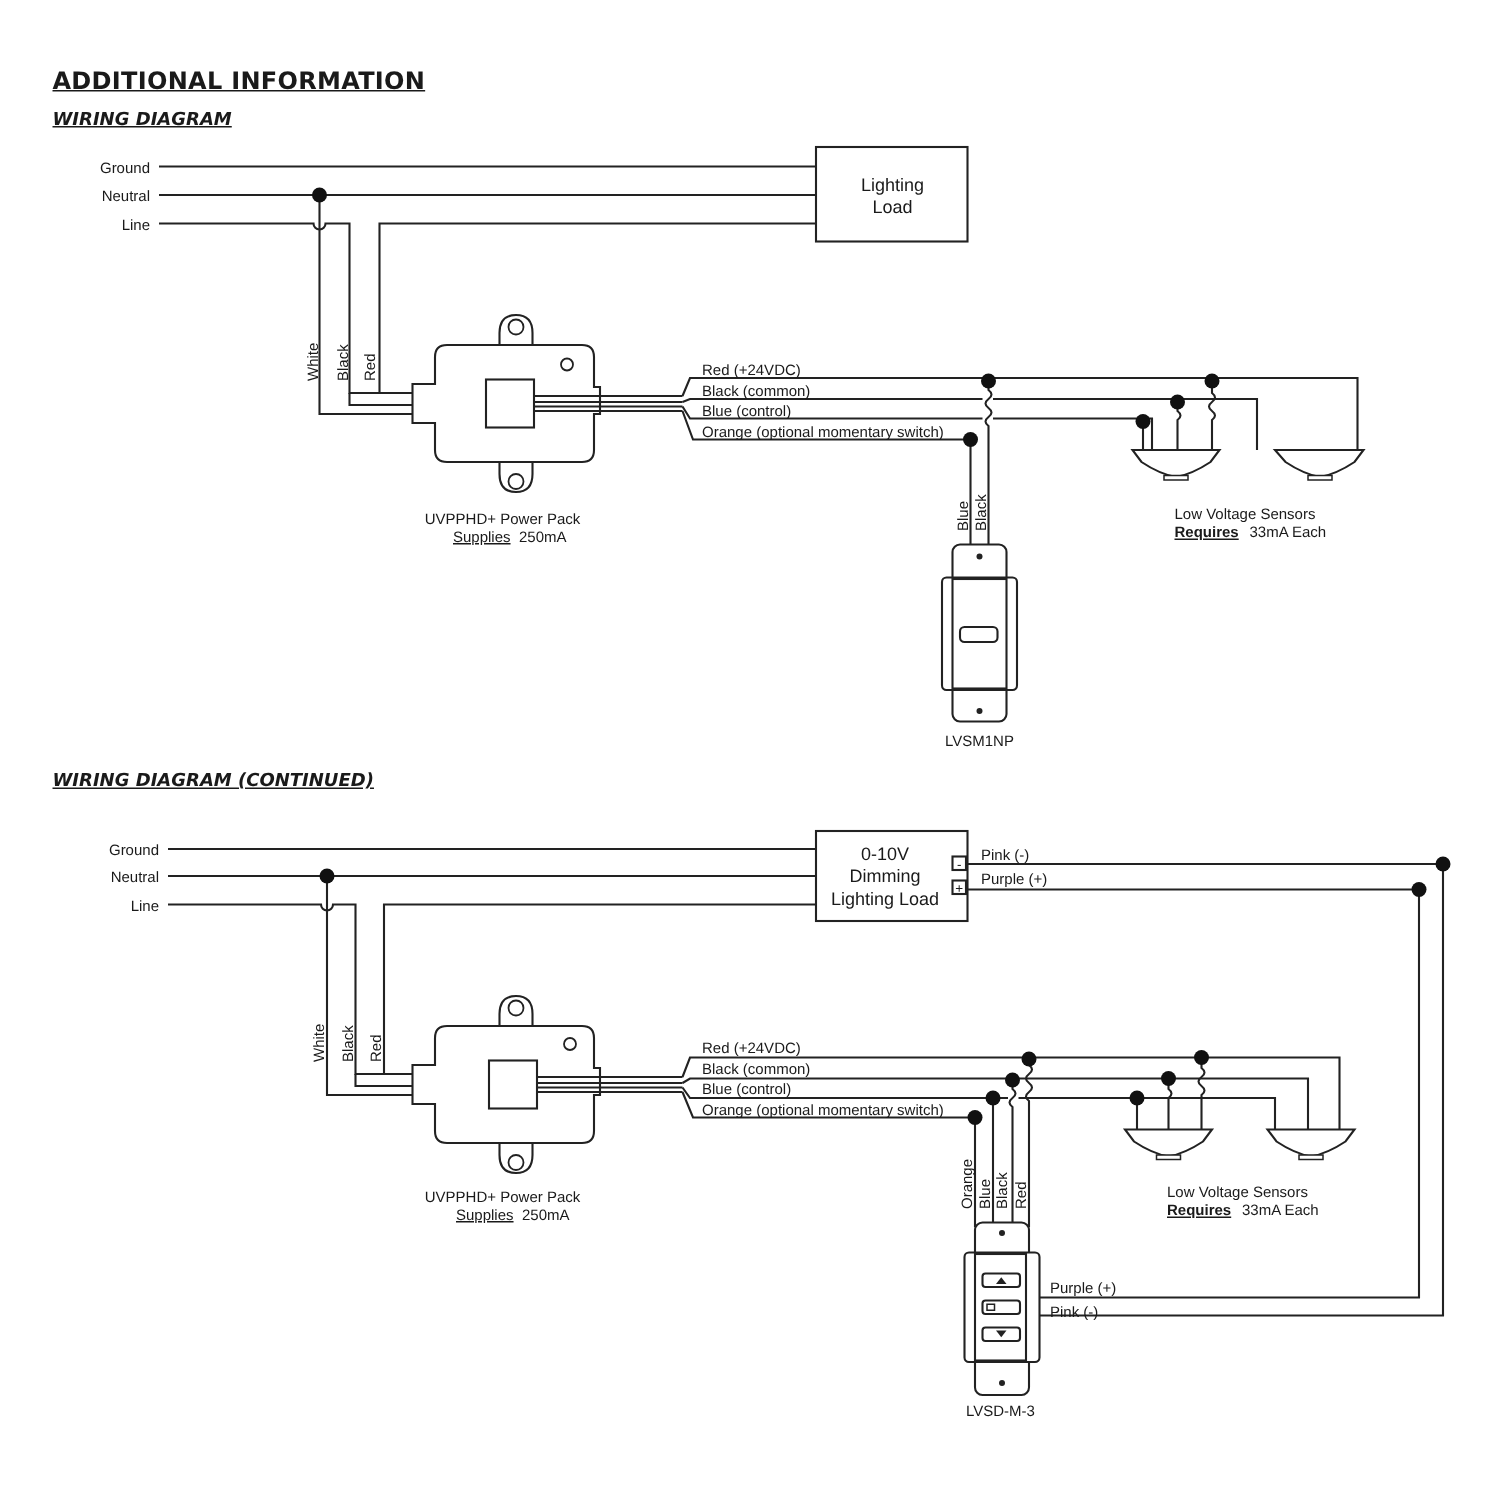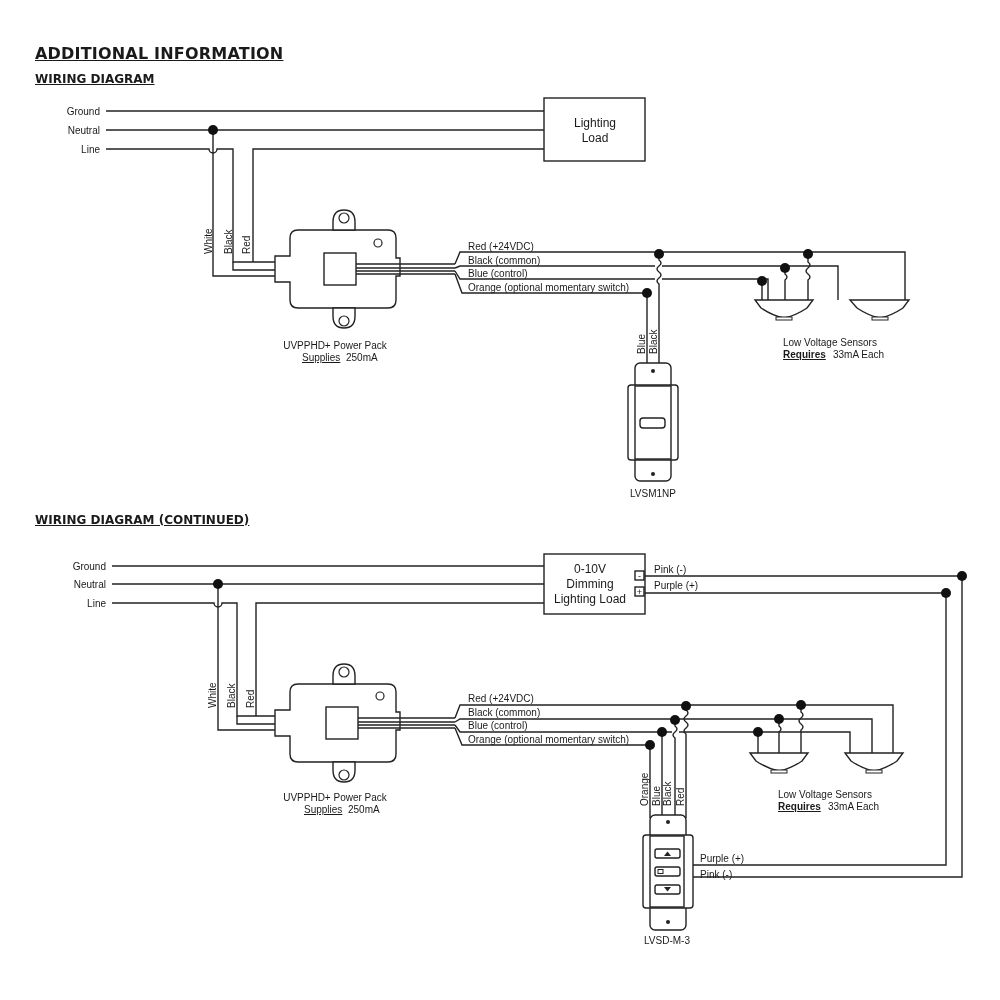--- a/index.html
+++ b/index.html
@@ -1,18 +1,18 @@
 <!DOCTYPE html>
 <html><head>
 <meta charset="utf-8">
 <style>
   html, body { margin: 0; padding: 0; background: #ffffff; }
   body { width: 1000px; height: 1000px; position: relative; overflow: hidden; font-family: "Liberation Sans", sans-serif; color: #1a1a1a; }
   .h1 { position: absolute; left: 35px; top: 44px; font-family: "DejaVu Sans", sans-serif; font-weight: bold; font-size: 16px; text-decoration: underline; letter-spacing: 0.2px; }
-  .h2 { position: absolute; left: 35px; font-family: "DejaVu Sans", sans-serif; font-weight: bold; font-size: 12px; text-decoration: underline; }
+  .h2 { position: absolute; left: 35px; font-family: "DejaVu Sans", sans-serif; font-weight: bold; font-size: 12px; text-decoration: underline; font-style: italic; }
   svg { position: absolute; left: 0; top: 0; }
   svg text { font-family: "Liberation Sans", sans-serif; font-size: 10px; fill: #1a1a1a; }
   .w { stroke: #222; stroke-width: 1.4; fill: none; }
   .dot { fill: #111; }
   .box { stroke: #222; stroke-width: 1.4; fill: #fff; }
 </style>
 </head>
 <body>
 
 <div class="h1">ADDITIONAL INFORMATION</div>

